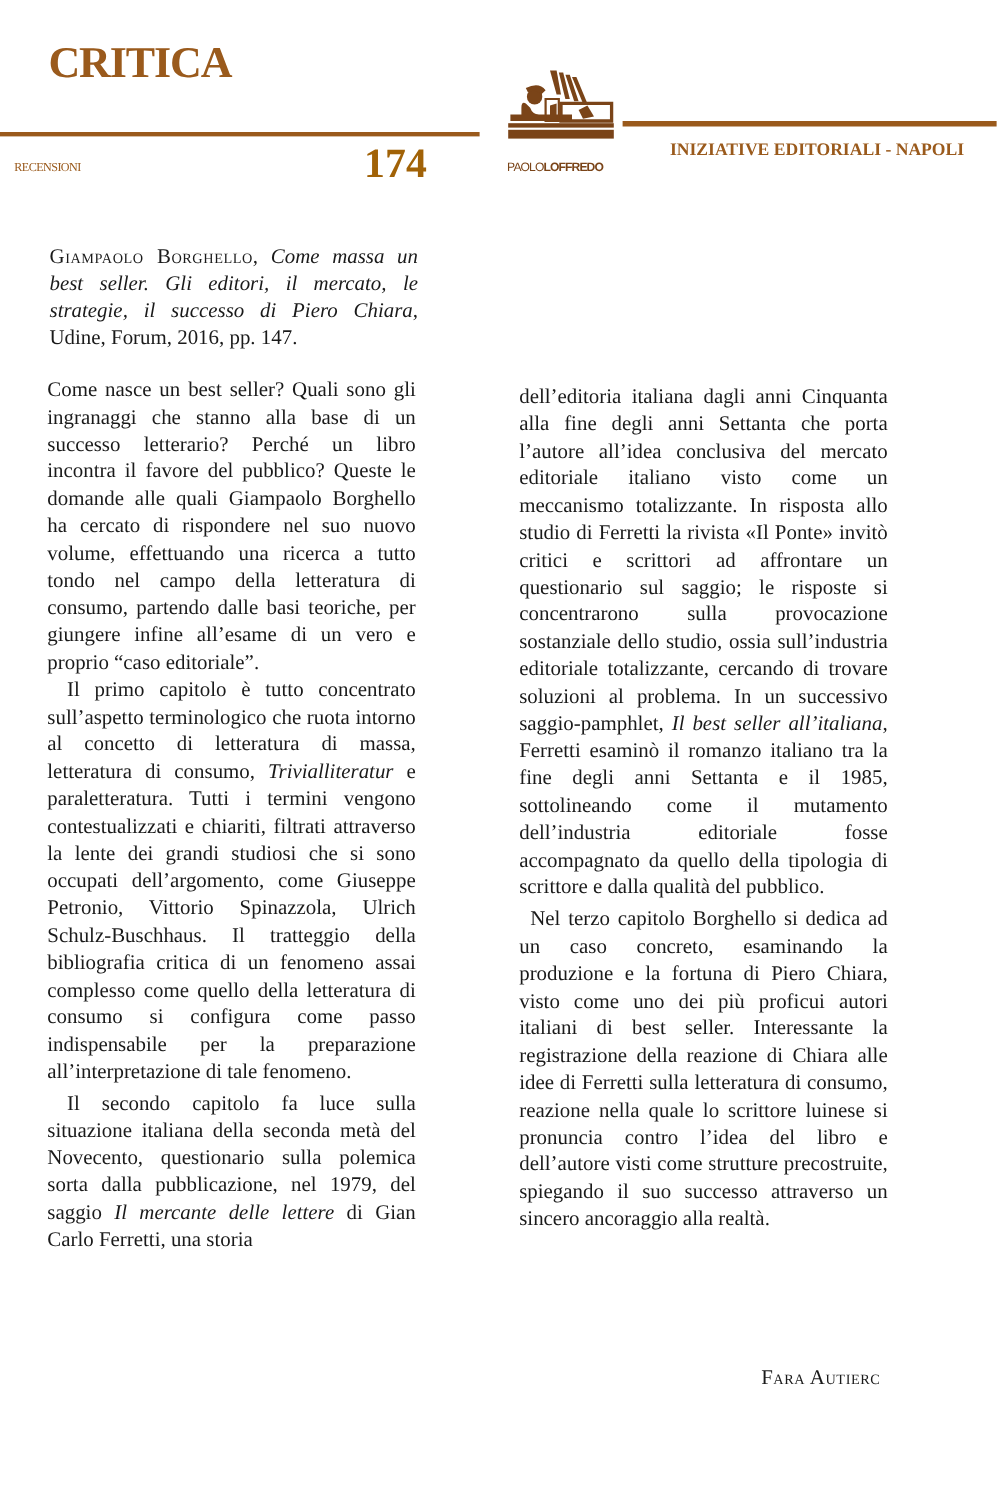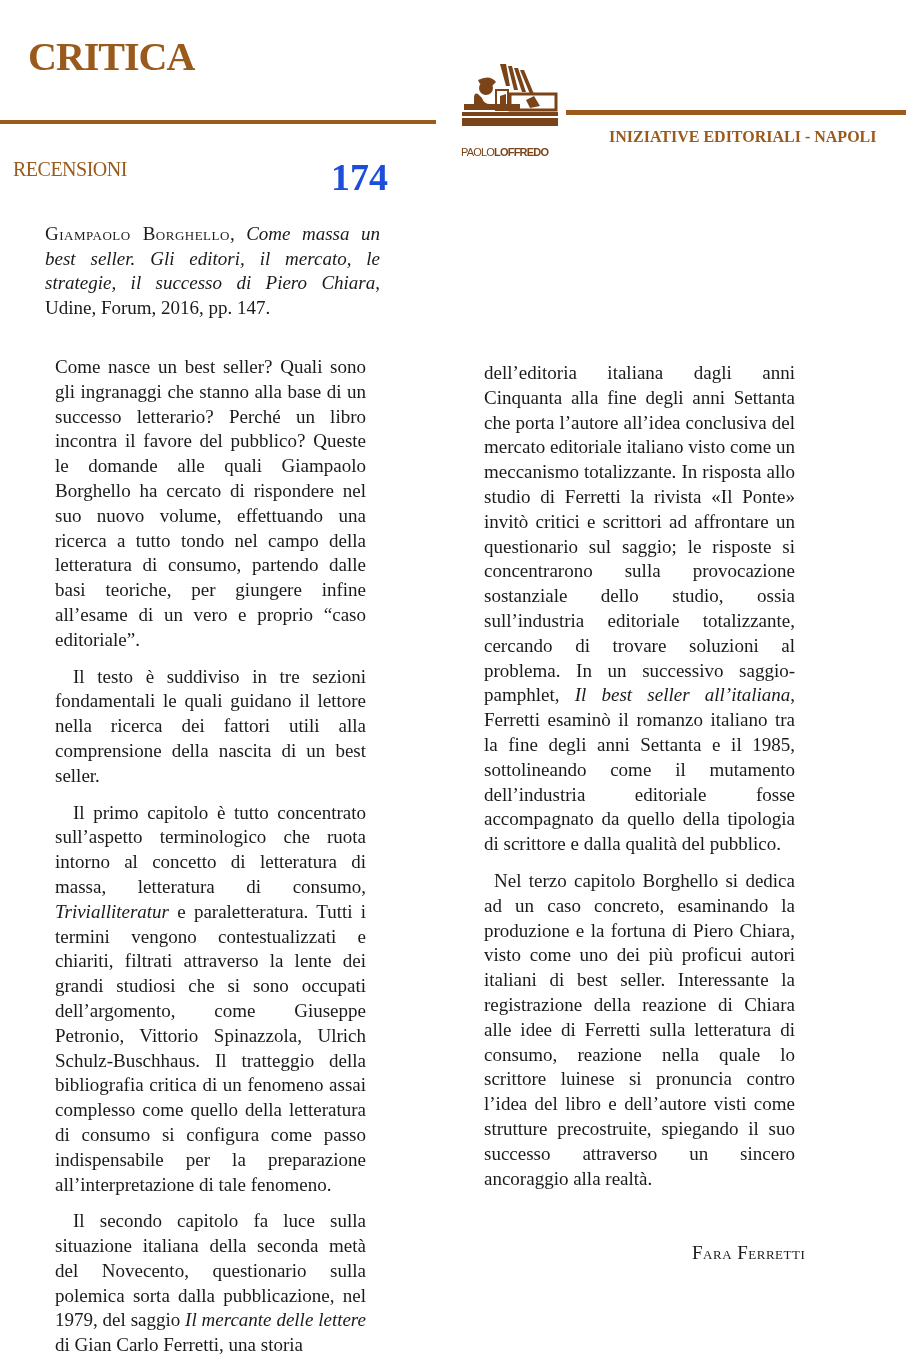--- a/index.html
+++ b/index.html
@@ -1,31 +1,31 @@
 <!DOCTYPE html>
 <html><head>
 <meta charset="utf-8">
 <style>
   html, body { margin: 0; padding: 0; background: #ffffff; }
   body { width: 906px; height: 1363px; position: relative; overflow: hidden; font-family: "Liberation Serif", "DejaVu Serif", serif; color: #1a1a1a; }
-  .masthead-title { position: absolute; left: 28px; top: 38px; font-family: "Liberation Serif", serif; font-weight: bold; font-size: 40px; line-height: 38px; color: #9a5a1c; letter-spacing: -1px; }
+  .masthead-title { position: absolute; left: 44px; top: 38px; font-family: "Liberation Serif", serif; font-weight: bold; font-size: 40px; line-height: 38px; color: #9a5a1c; letter-spacing: -1px; }
   .rule-left { position: absolute; left: 0; top: 120px; width: 436px; height: 4px; background: #9a5a1c; }
   .rule-right { position: absolute; left: 566px; top: 110px; width: 340px; height: 5px; background: #9a5a1c; }
-  .section-label { position: absolute; left: 13px; top: 146px; font-size: 20px; color: #9a5a1c; letter-spacing: -0.5px; margin-top: 12px; }
-  .issue-num { position: absolute; left: 331px; top: 127px; font-weight: bold; font-size: 38px; color: #1d4ed8; margin-top: 28px; }
+  .section-label { position: absolute; left: 13px; top: 146px; font-size: 11px; color: #9a5a1c; letter-spacing: -0.5px; }
+  .issue-num { position: absolute; left: 331px; top: 127px; font-weight: bold; font-size: 38px; color: #a16207; }
   .logo { position: absolute; left: 460px; top: 60px; width: 100px; height: 70px; }
   .logo-text { position: absolute; left: 461px; top: 129px; font-family: "Liberation Sans", sans-serif; font-size: 11px; color: #7a4418; letter-spacing: -0.8px; margin-top: 17px; }
   .logo-text b { font-weight: 900; }
   .publisher { position: absolute; left: 570px; top: 128px; font-weight: bold; font-size: 16px; color: #9a5a1c; margin-left: 39px; }
   .biblio { position: absolute; left: 45px; top: 222px; width: 335px; font-size: 19px; line-height: 24.5px; text-align: justify; }
   .sc { font-variant: small-caps; letter-spacing: 0.5px; }
   .col { position: absolute; width: 335px; font-size: 19px; line-height: 24.8px; text-align: justify; hyphens: manual; }
   .col-left { left: 43px; top: 343px; }
   .col-right { left: 472px; top: 349px; }
-  .col p { margin: 12px; }
+  .col p { margin: 0; }
   .indent { text-indent: 18px; }
   .indent-small { text-indent: 10px; font-family: Liberation Serif, serif; }
   .gap { margin-top: 4px !important; }
   .signature { position: absolute; left: 692px; top: 1242px; font-size: 19px; font-variant: small-caps; letter-spacing: 0.5px; }
 </style>
 </head>
 <body>
 
 <div>
   <div class="masthead-title">
@@ -56,22 +56,21 @@
   <div class="rule-right"></div>
   <div class="publisher">INIZIATIVE EDITORIALI - NAPOLI</div>
 </div>
 
 <div class="biblio">
   <span class="sc">Giampaolo Borghello</span>, <i>Come massa un best seller. Gli editori, il mercato, le strategie, il successo di Piero Chiara</i>, <span>Udine, Forum, 2016, pp. 147.</span>
 </div>
 
 <div class="col col-left" id="col-left">
     <p><span>Come nasce un best seller? Quali sono gli ingranaggi che stanno alla base di un successo letterario? Perché un libro incontra il favore del pubblico? Queste le domande alle quali Giampaolo Borghello ha cercato di rispondere nel suo nuovo volume, effettuando una ricerca a tutto tondo nel campo della letteratura di consumo, partendo dalle basi teoriche, per giungere infine all’esame di un vero e proprio “caso editoriale”.</span></p>
-    <p class="indent"><span>Il testo è suddiviso in tre sezioni fondamentali le quali guidano il lettore nella ricerca dei fattori utili alla comprensione della nascita di un best seller.</span></p>
     <p class="indent"><span>Il primo capitolo è tutto concentrato sull’aspetto terminologico che ruota intorno al concetto di letteratura di massa, letteratura di consumo, </span><i>Trivialliteratur</i><span> e paraletteratura. Tutti i termini vengono contestualizzati e chiariti, filtrati attraverso la lente dei grandi studiosi che si sono occupati dell’argomento, come Giuseppe Petronio, Vittorio Spinazzola, Ulrich Schulz-Buschhaus. Il tratteggio della bibliografia critica di un fenomeno assai complesso come quello della letteratura di consumo si configura come passo indispensabile per la preparazione all’interpretazione di tale fenomeno.</span></p>
     <p class="indent gap"><span>Il secondo capitolo fa luce sulla situazione italiana della seconda metà del Novecento, questionario sulla polemica sorta dalla pubblicazione, nel 1979, del saggio </span><i>Il mercante delle lettere</i><span> di Gian Carlo Ferretti, una storia</span></p>
   </div>
 <div class="col col-right" id="col-right">
     <p><span>dell’editoria italiana dagli anni Cinquanta alla fine degli anni Settanta che porta l’autore all’idea conclusiva del mercato editoriale italiano visto come un meccanismo totalizzante. In risposta allo studio di Ferretti la rivista «Il Ponte» invitò critici e scrittori ad affrontare un questionario sul saggio; le risposte si concentrarono sulla provocazione sostanziale dello studio, ossia sull’industria editoriale totalizzante, cercando di trovare soluzioni al problema. In un successivo saggio-pamphlet, </span><i>Il best seller all’italiana</i><span>, Ferretti esaminò il romanzo italiano tra la fine degli anni Settanta e il 1985, sottolineando come il mutamento dell’industria editoriale fosse accompagnato da quello della tipologia di scrittore e dalla qualità del pubblico.</span></p>
     <p class="indent-small gap"><span>Nel terzo capitolo Borghello si dedica ad un caso concreto, esaminando la produzione e la fortuna di Piero Chiara, visto come uno dei più proficui autori italiani di best seller. Interessante la registrazione della reazione di Chiara alle idee di Ferretti sulla letteratura di consumo, reazione nella quale lo scrittore luinese si pronuncia contro l’idea del libro e dell’autore visti come strutture precostruite, spiegando il suo successo attraverso un sincero ancoraggio alla realtà.</span></p>
   </div>
 
-<div class="signature">Fara Ferretti</div>
+<div class="signature">Fara Autierc</div>
 
 </body></html>

